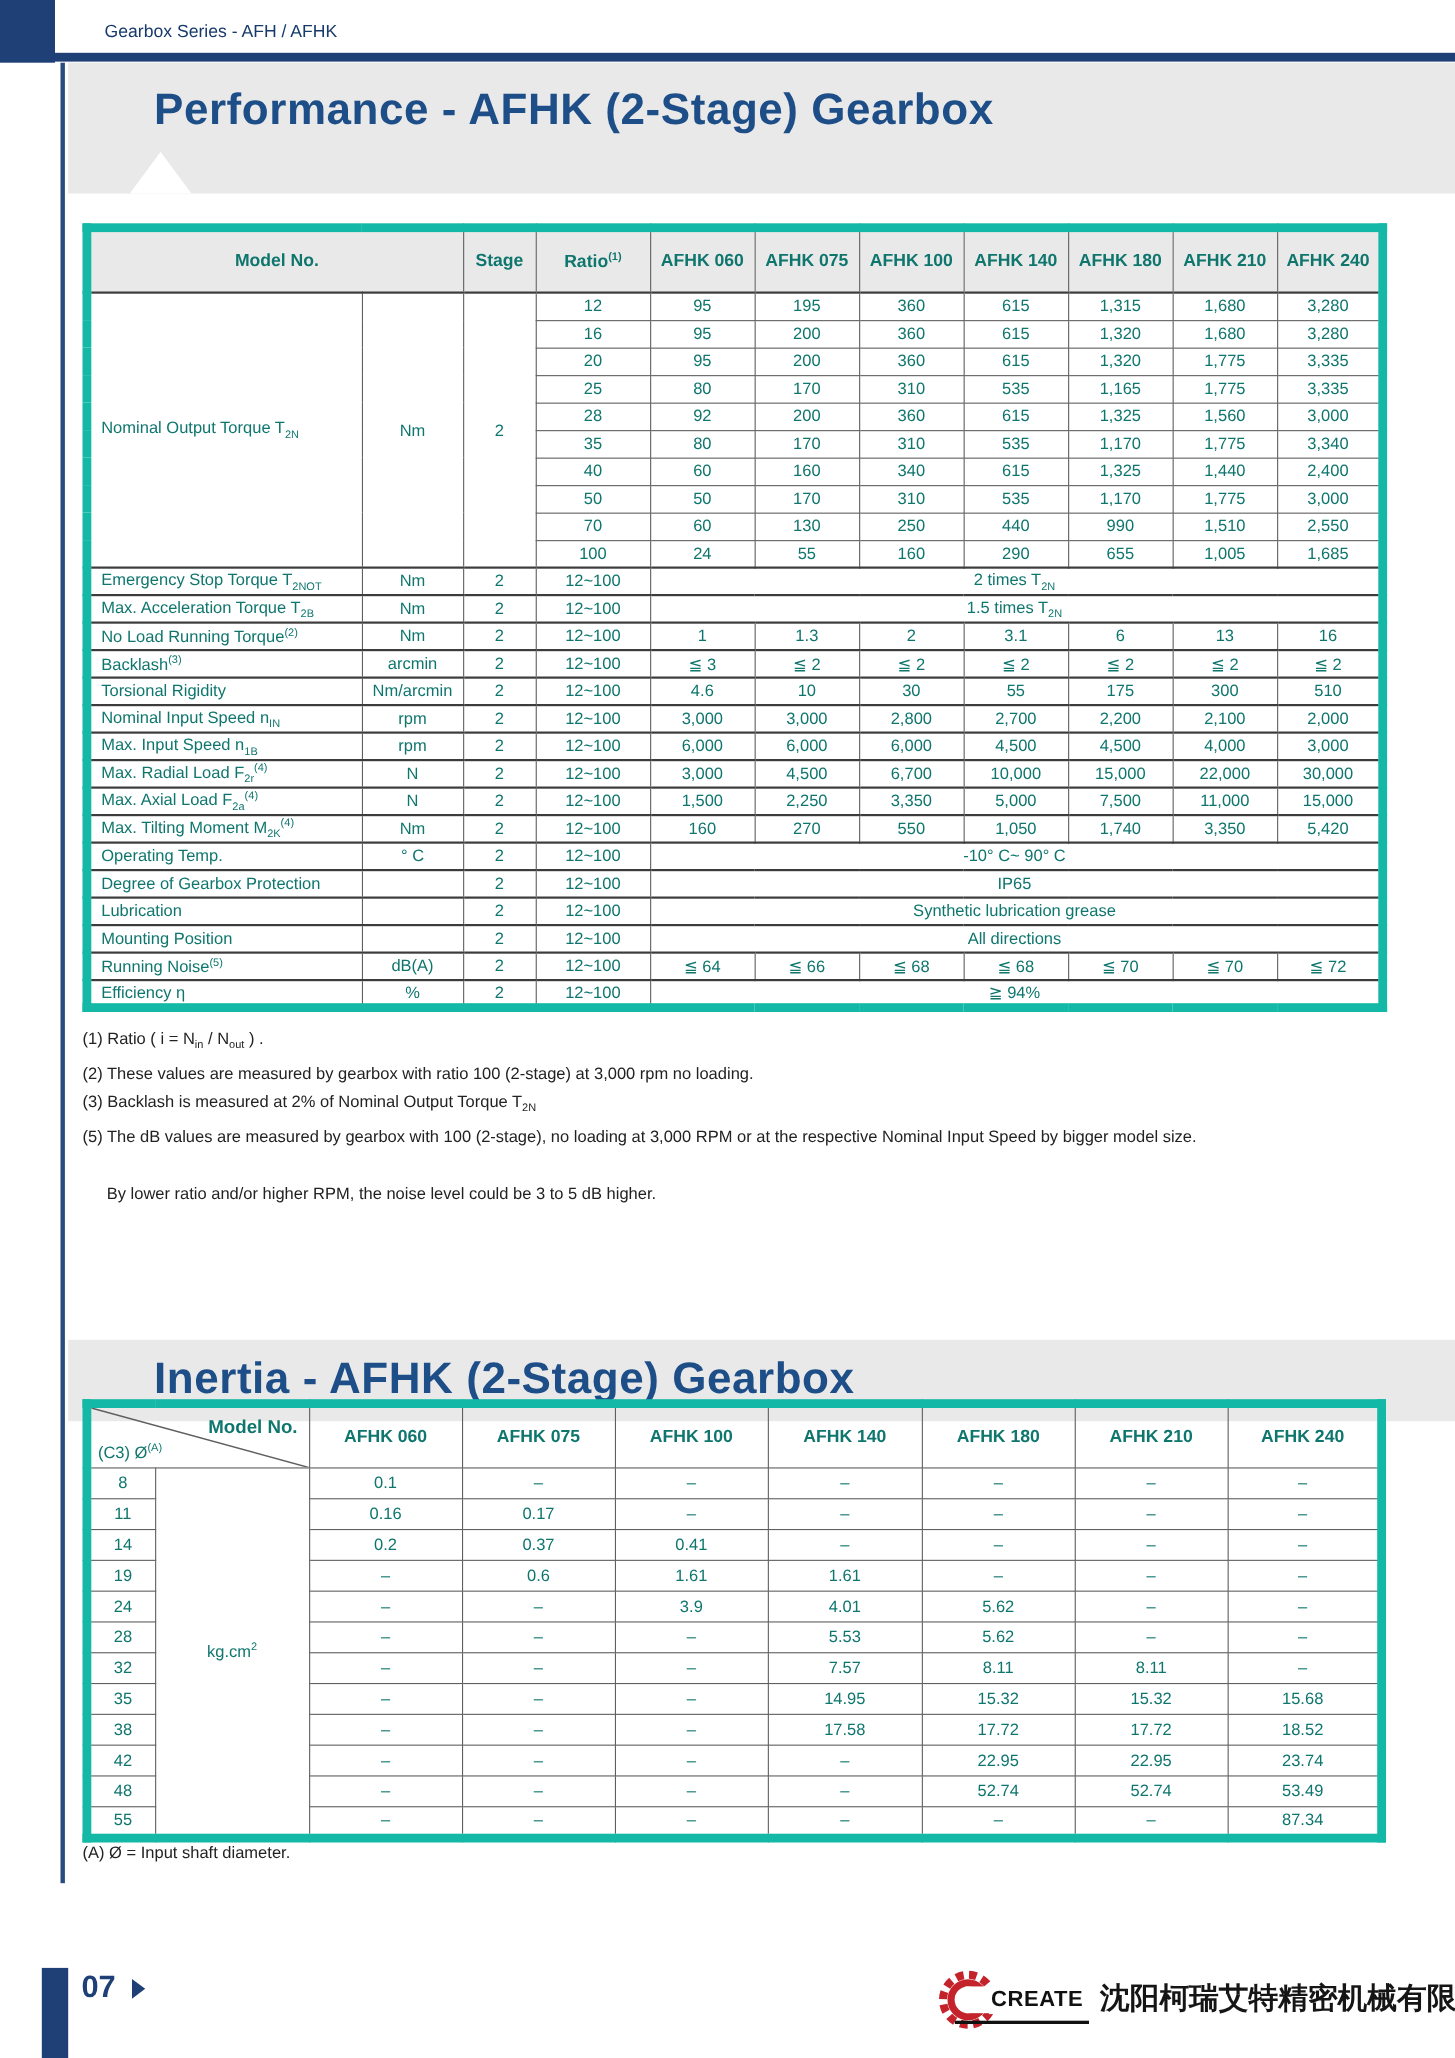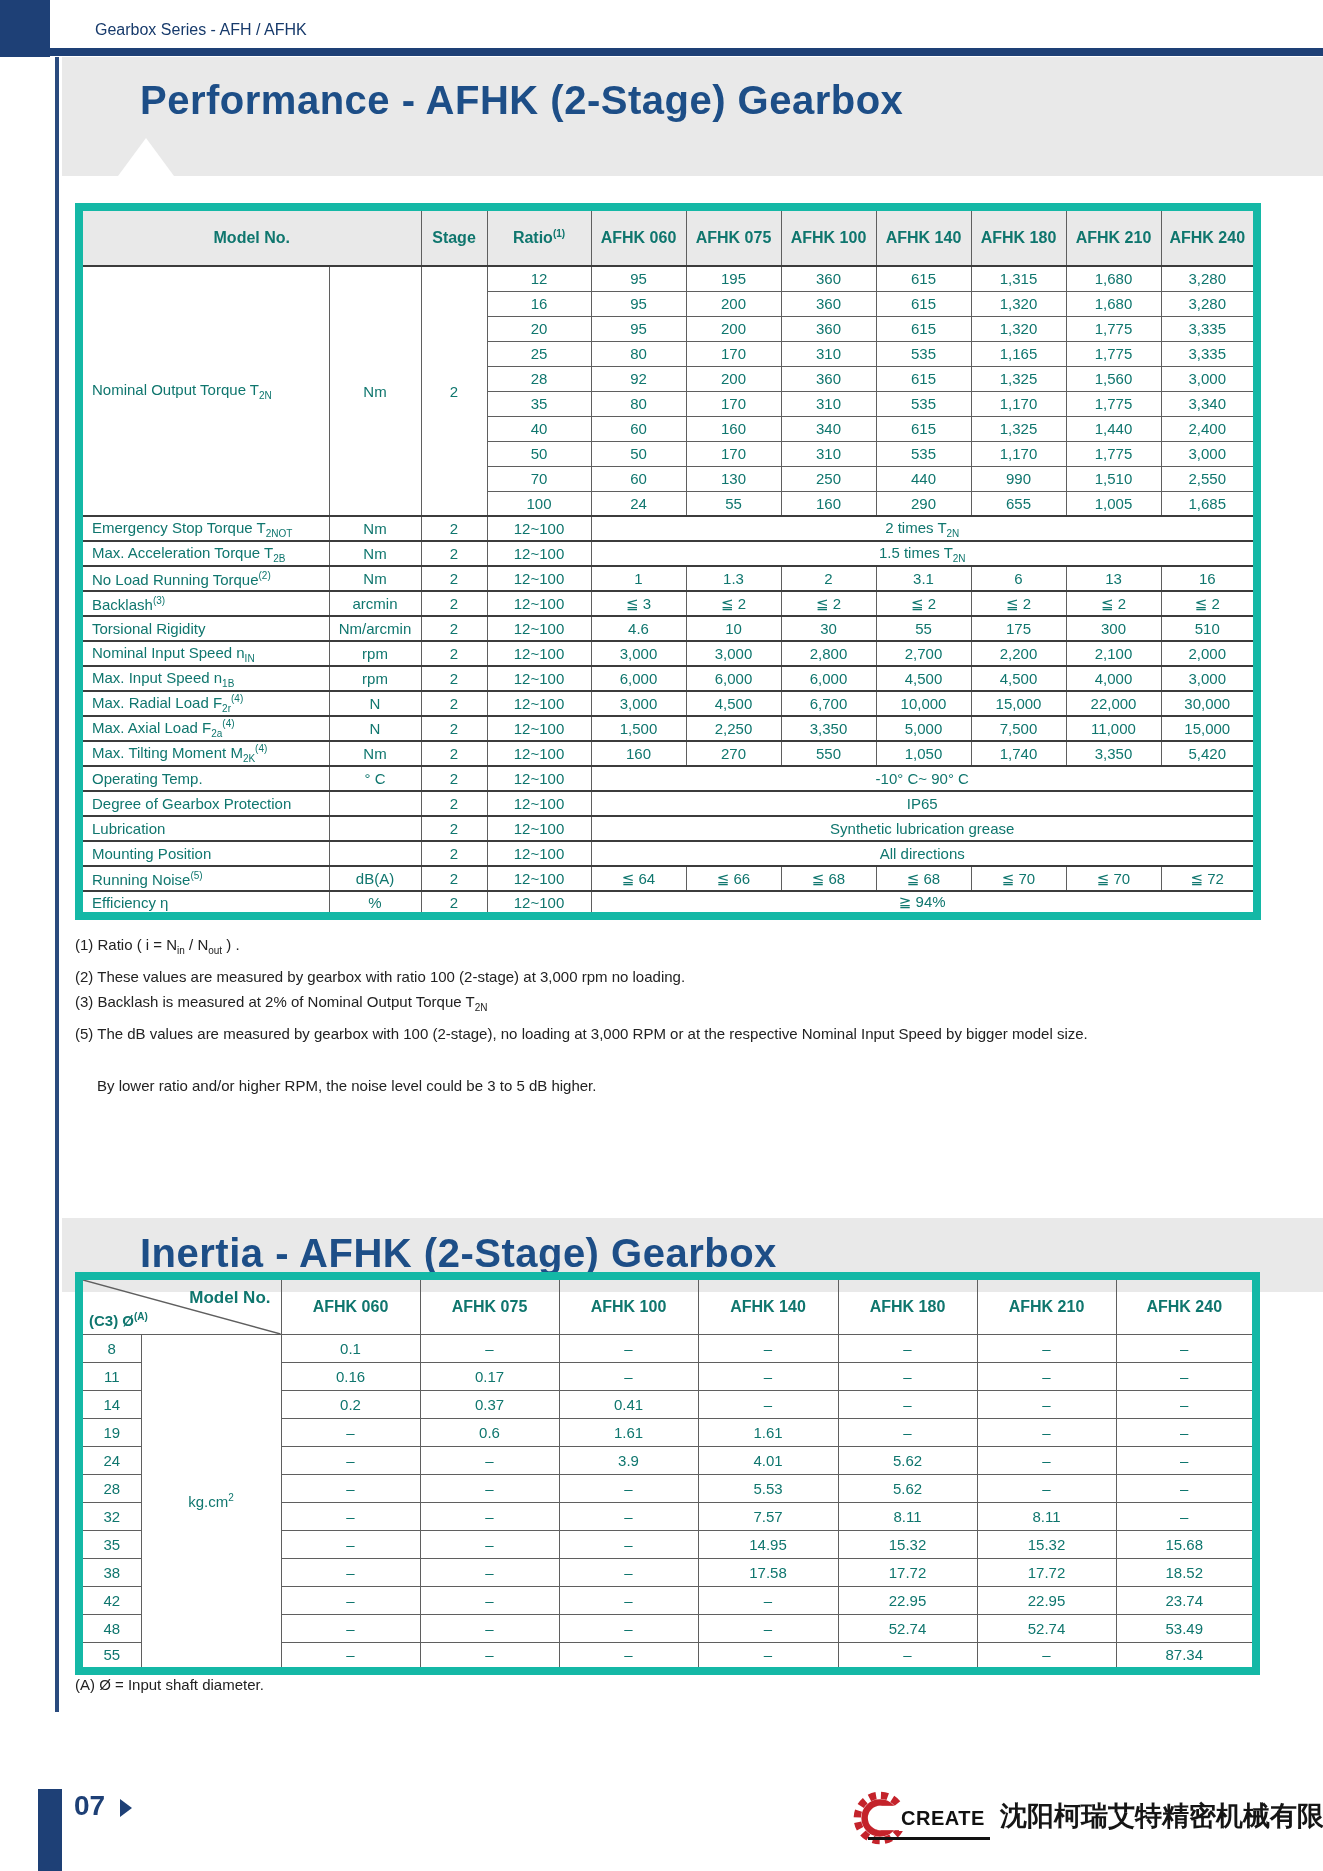--- a/index.html
+++ b/index.html
@@ -31,21 +31,21 @@
   #perf tbody tr{height:25px;}
   #perf thead th{height:54px;background:#e9e9e9;font-weight:bold;font-size:16px;border-bottom:2px solid #3c3c3c;}
   #perf tr.major>th,#perf tr.major>td{border-top:2px solid #3c3c3c;}
   .lbl{text-align:left;padding-left:9px;}
   sub{font-size:10px;}
   sup{font-size:10px;}
   #inertia thead th{height:54px;font-weight:bold;font-size:16px;}
   #inertia tbody tr{height:28px;}
   th.diag{position:relative;padding:0;}
   th.diag .corner-top{position:absolute;top:8px;right:10px;font-weight:bold;font-size:17px;}
-  th.diag .corner-bottom{position:absolute;bottom:5px;left:6px;font-weight:bold;font-size:15px;}
+  th.diag .corner-bottom{position:absolute;bottom:5px;left:6px;font-weight:normal;font-size:15px;}
   th.diag svg{position:absolute;left:0;top:0;width:100%;height:100%;}
 
   
   .notes{position:absolute;left:75px;top:932px;font-size:15px;color:#222222;}
   .note{line-height:25.5px;}
   .note.indent{padding-left:22px;margin-top:27px;}
   .note-a{position:absolute;left:75px;top:1676px;font-size:15px;color:#222222;}
 
   
   .footer-bar{position:absolute;left:38px;top:1789px;width:24px;height:82px;background:#1e4076;}

